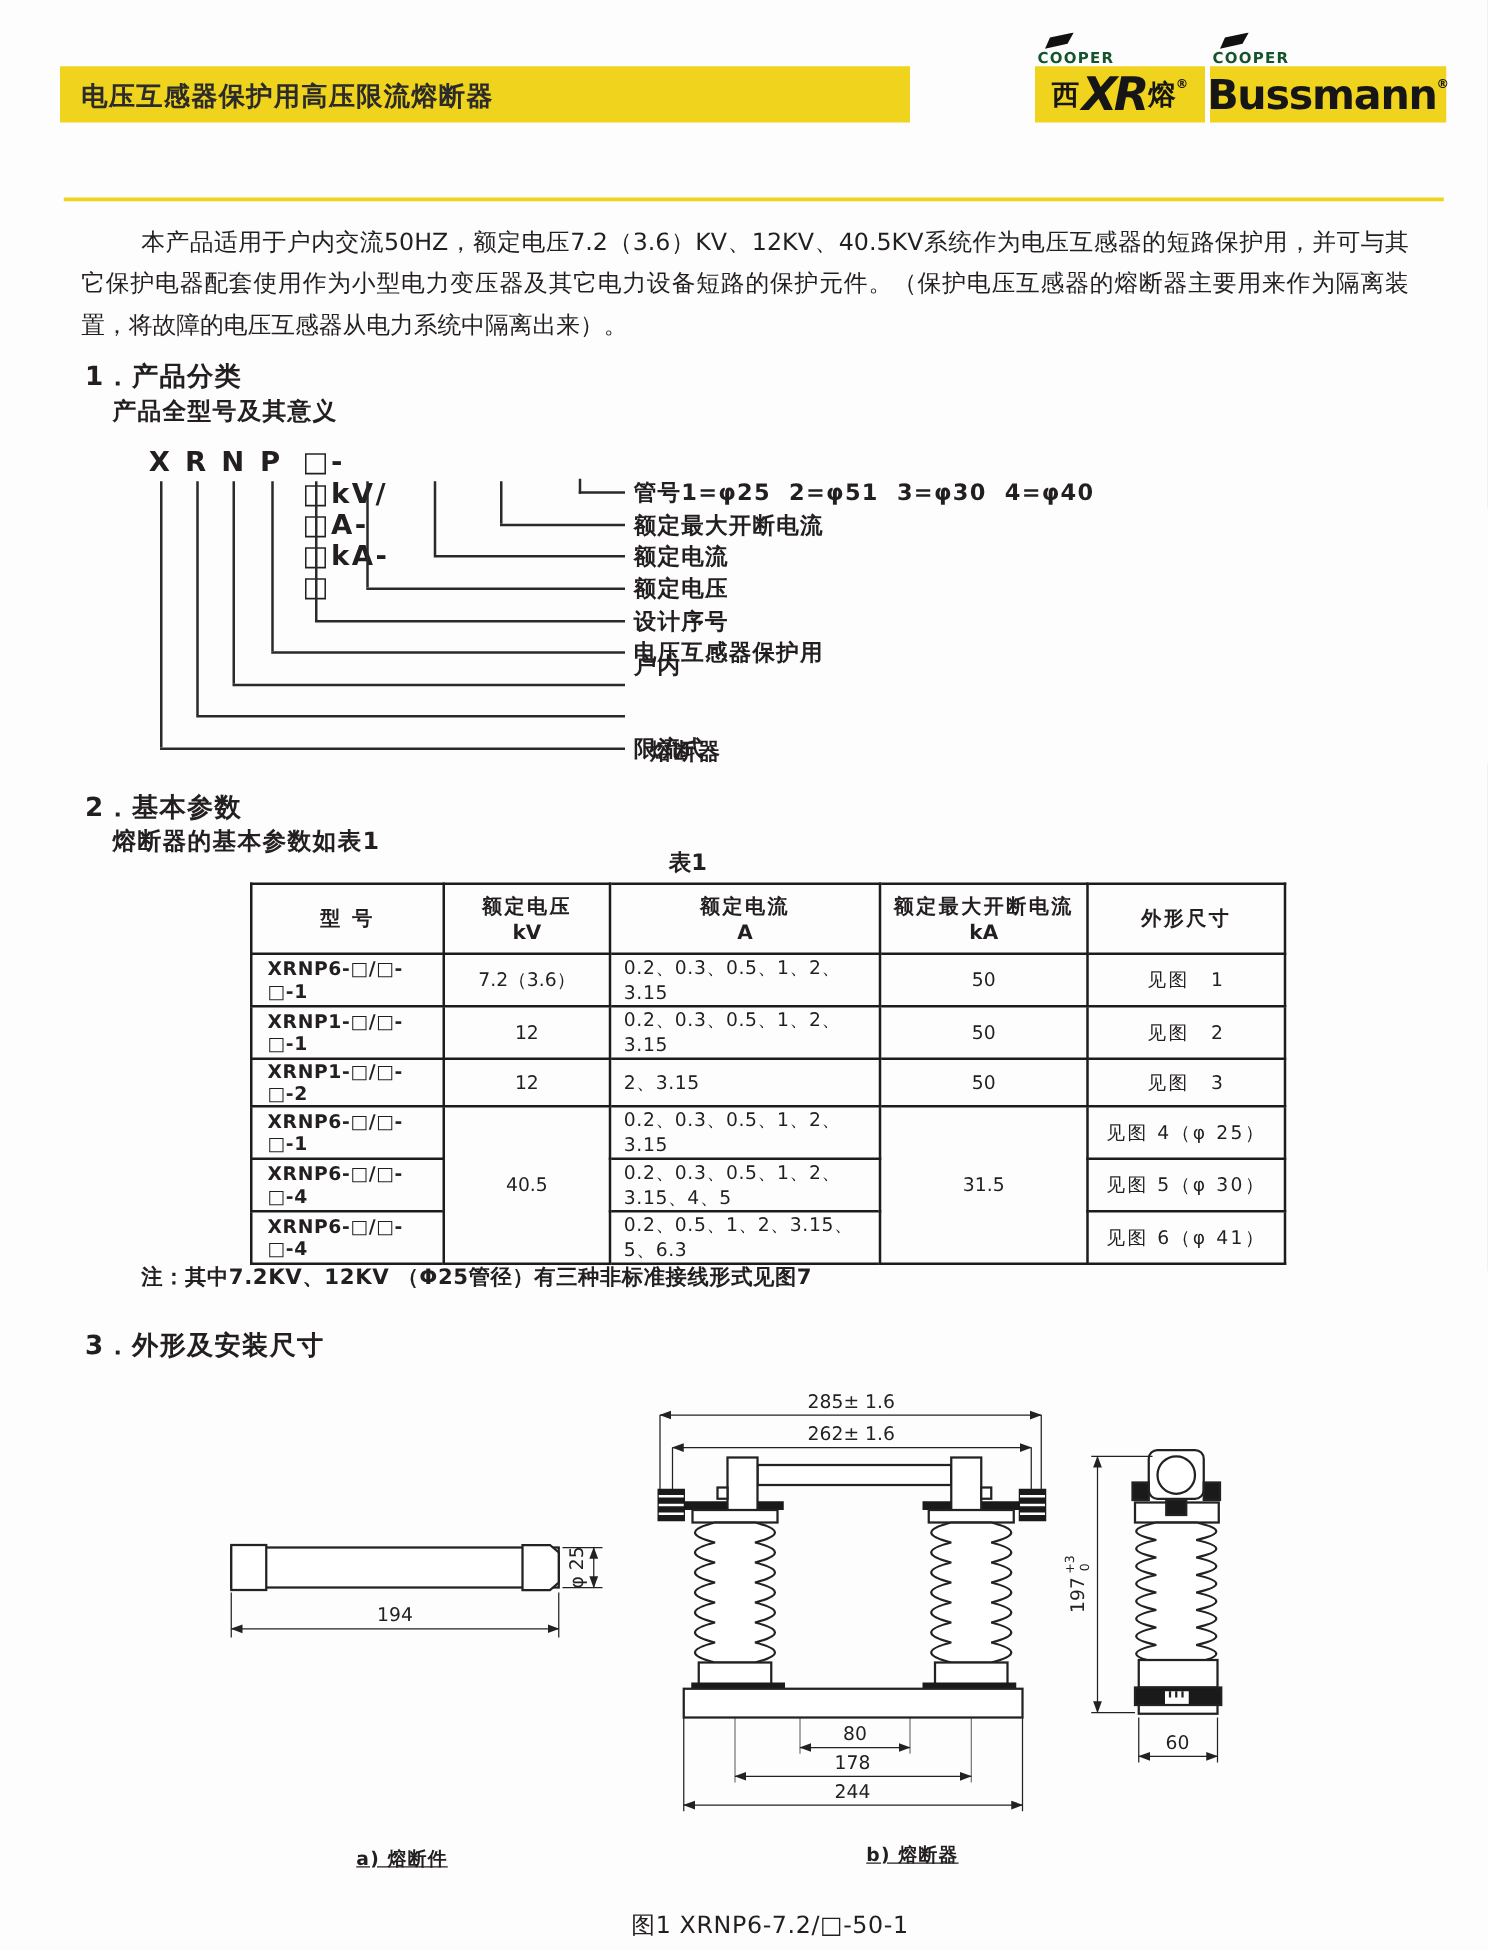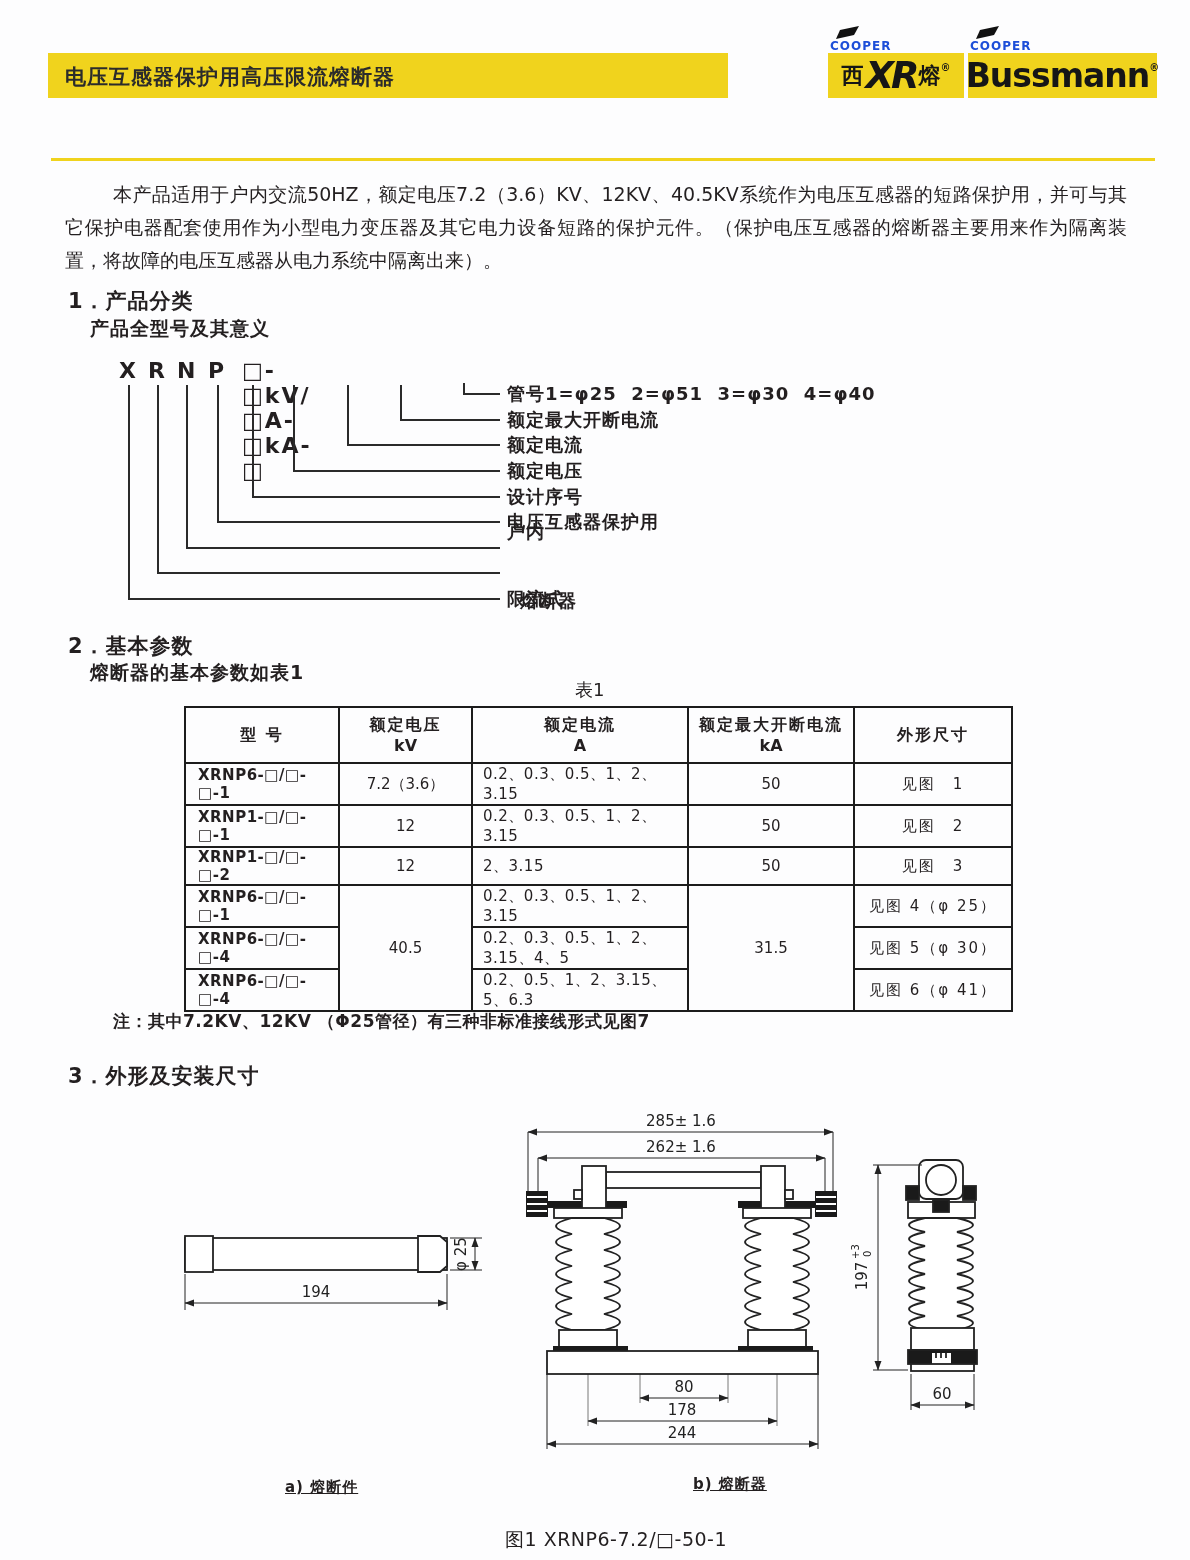--- a/index.html
+++ b/index.html
@@ -6,21 +6,21 @@
   #page{position:relative;width:1190px;height:1560px;background:#fdfdfe;margin:0 auto;
         font-family:"DejaVu Sans","Liberation Sans",sans-serif;color:#231f20;overflow:hidden;}
   .abs{position:absolute;}
 
   
   .ybar{position:absolute;top:53px;height:45px;background:#f0d31d;}
   #bar-title{left:48px;width:680px;}
   #bar-logo1{left:828px;width:136px;}
   #bar-logo2{left:968px;width:189px;}
   .bar-text{position:absolute;left:17px;top:10px;font-size:21px;font-weight:600;letter-spacing:1px;color:#2b2b2b;}
-  .cooper{position:absolute;font-weight:bold;font-size:12px;letter-spacing:1px;color:#1d4ed8;}
+  .cooper{position:absolute;font-weight:bold;font-size:12px;letter-spacing:1px;color:#14532d;}
   .flag{position:absolute;width:24px;height:14px;}
   .logo-inner{position:absolute;top:0;left:0;right:0;bottom:0;display:flex;align-items:center;justify-content:center;color:#161616;}
   .xr{font-size:37px;font-weight:800;font-style:italic;letter-spacing:-3px;margin:0 2px;}
   .cjk-logo{font-size:22px;font-weight:800;}
   .reg{font-size:10px;vertical-align:top;position:relative;top:-8px;font-style:normal;font-weight:700;}
   .bussmann{font-size:33px;font-weight:800;letter-spacing:-1px;}
   #sep-line{left:51px;top:158px;width:1104px;height:3px;background:#f0d31d;}
 
   
   #intro{left:65px;top:178px;width:1062px;font-size:19px;line-height:33px;text-align:justify;text-indent:48px;}
@@ -30,31 +30,31 @@
   .h2{font-size:19px;font-weight:600;letter-spacing:1px;}
 
   
   .mchar{position:absolute;font-size:22px;font-weight:600;}
   .mstr{position:absolute;font-size:22px;font-weight:600;letter-spacing:2px;}
   .vline{position:absolute;width:2px;background:#2a2a2a;}
   .hline{position:absolute;height:2px;background:#2a2a2a;}
   .dlabel{position:absolute;left:507px;font-size:18px;font-weight:600;letter-spacing:1px;white-space:pre;}
 
   
-  #t1{position:absolute;left:184px;top:706px;border-collapse:collapse;table-layout:fixed;}
+  #t1{position:absolute;left:200px;top:706px;border-collapse:collapse;table-layout:fixed;}
   #t1 td,#t1 th{border:2px solid #1c1c1c;padding:0;}
   #t1 th{font-size:16px;font-weight:700;letter-spacing:2px;text-align:center;}
   #t1 .unit{font-weight:700;letter-spacing:0;}
   #t1 td{font-size:15px;}
   .c-model{padding-left:12px !important;font-weight:600;letter-spacing:.5px;}
   .c-mid{text-align:center;}
   .c-amp{padding-left:10px !important;padding-right:6px !important;letter-spacing:.5px;line-height:20px;}
   .c-fig{text-align:center;letter-spacing:2px;}
   #tbl-note{left:113px;top:1010px;font-size:17px;font-weight:700;letter-spacing:.5px;}
-  #tbl-title{left:575px;top:678px;font-size:18px;font-weight:400;}
+  #tbl-title{left:535px;top:678px;font-size:18px;font-weight:700;}
 
   
   #draw-svg{position:absolute;left:140px;top:1100px;}
   .fig-label{position:absolute;font-size:15px;font-weight:600;letter-spacing:1px;text-decoration:underline;}
   #fig-caption{left:505px;top:1503px;font-size:19px;letter-spacing:.5px;margin-top:24px;}
   text{font-family:"DejaVu Sans","Liberation Sans",sans-serif;}
 </style>
 </head>
 <body>
 

